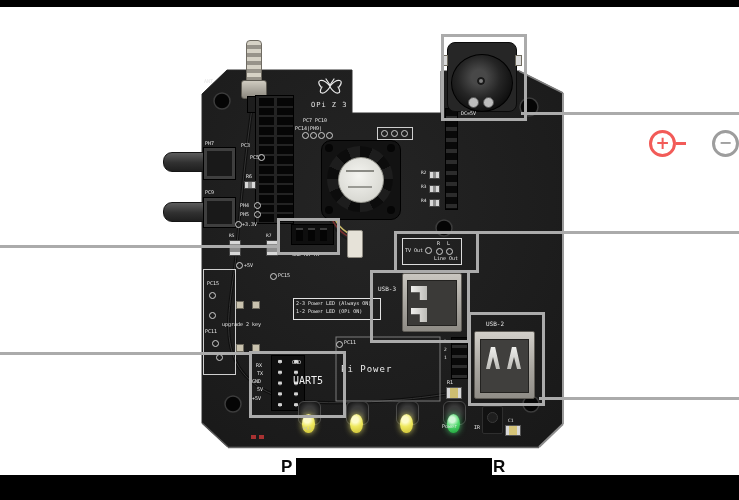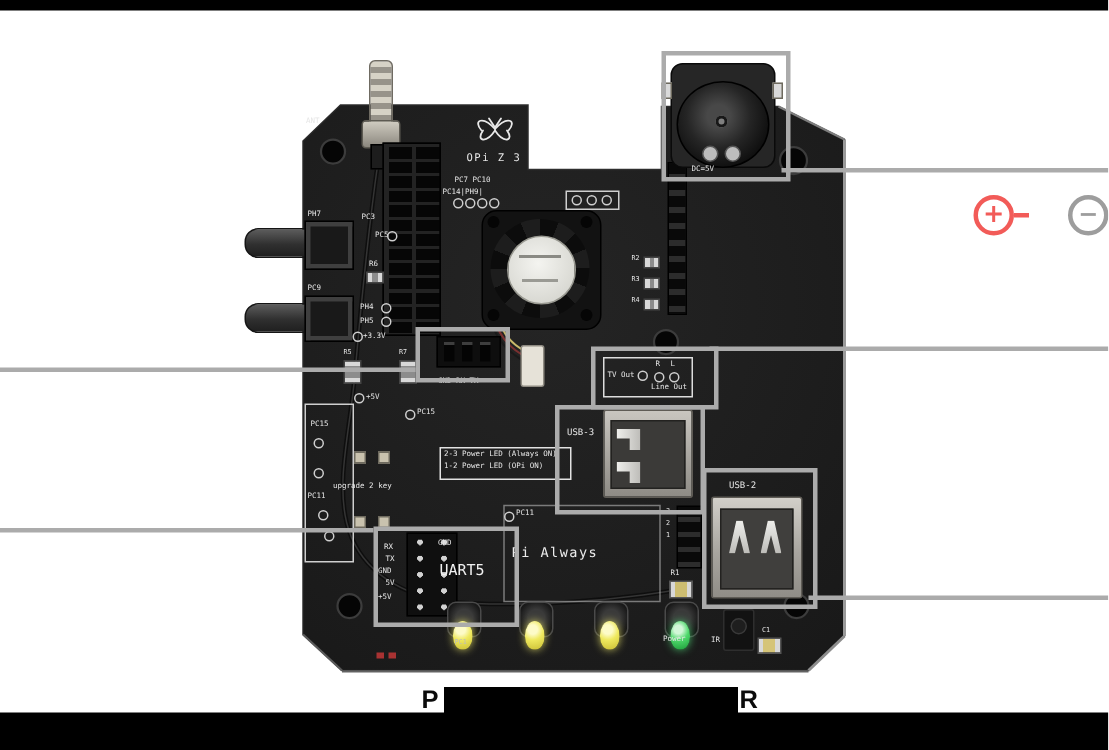--- a/index.html
+++ b/index.html
@@ -216,21 +216,21 @@
     <div class="silk sm" style="left:256px;top:363px;">RX</div>
     <div class="silk sm" style="left:257px;top:371px;">TX</div>
     <div class="silk sm" style="left:252px;top:379px;">GND</div>
     <div class="silk sm" style="left:257px;top:387px;">5V</div>
     <div class="silk sm" style="left:252px;top:396px;">+5V</div>
     <div class="silk sm" style="left:292px;top:360px;">GND</div>
     <div class="silk" style="left:293px;top:376px;font-size:10px;color:#f0f0f0;">UART5</div>
 
     <div class="ring" style="left:336px;top:341px;"></div>
     <div class="silk sm" style="left:344px;top:340px;">PC11</div>
-    <div class="silk" style="left:341px;top:365px;font-size:9px;letter-spacing:1px;color:#ececec;">Pi Always</div>
+    <div class="silk" style="left:341px;top:365px;font-size:9px;letter-spacing:1px;color:#ececec;">Pi Power</div>
 
     <div class="silk sm" style="left:444px;top:340px;font-size:4.5px;">3</div>
     <div class="silk sm" style="left:444px;top:348px;font-size:4.5px;">2</div>
     <div class="silk sm" style="left:444px;top:356px;font-size:4.5px;">1</div>
     <div class="abs" style="left:451px;top:337px;width:15px;height:40px;background:repeating-linear-gradient(180deg,#090909 0 7px,#2c2c2c 7px 10px);border:1px solid #000;"></div>
 
     <div class="silk sm" style="left:447px;top:380px;">R1</div>
     <div class="abs" style="left:446px;top:387px;width:14px;height:10px;background:linear-gradient(90deg,#d8d8d8 0 3px,#cdbd71 3px 11px,#d8d8d8 11px 100%);border:1px solid #555;"></div>
 
     <div class="bezel" style="left:298px;top:401px;"></div>

